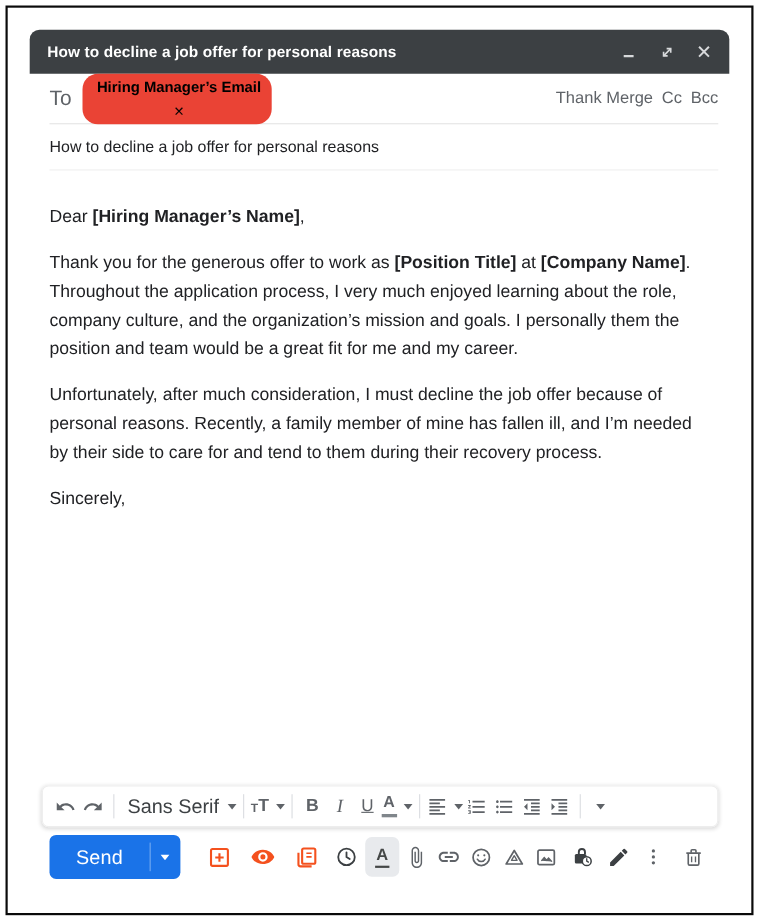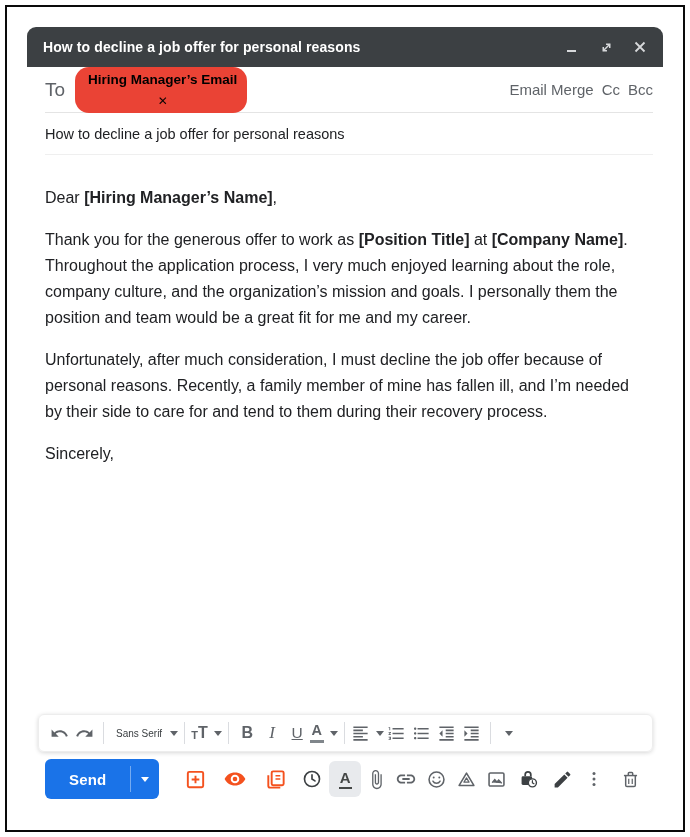--- a/index.html
+++ b/index.html
@@ -29,34 +29,34 @@
   
   .email-body{flex:1 1 auto;overflow:hidden;padding:30px 24px 0 18px;font-size:16px;line-height:26px;color:var(--text);}
   .email-body p{margin:0 0 16px 0;}
   .email-body b{font-weight:bold;}
   
   .fmt-bar{flex:0 0 38px;margin:4px 10px 2px 11px;border:1px solid #ededed;border-radius:6px;box-shadow:0 1px 4px rgba(0,0,0,.16);display:flex;align-items:center;padding:0 8px;color:var(--gray);}
   .tb{display:flex;align-items:center;justify-content:center;height:28px;min-width:25px;border-radius:4px;cursor:pointer;}
   .tb svg{display:block;}
   .tb-div{width:1px;height:22px;background:#dadce0;margin:0 6px;}
   .caret{width:0;height:0;border-left:4px solid transparent;border-right:4px solid transparent;border-top:5px solid #5f6368;display:inline-block;margin-left:6px;}
-  .font-label{font-size:10px;color:var(--dark);padding:0 2px 0 6px;}
+  .font-label{font-size:18px;color:var(--dark);padding:0 2px 0 6px;}
   .glyph-b{font-weight:bold;font-size:16px;color:var(--gray);}
   .glyph-i{font-family:"Liberation Serif",serif;font-style:italic;font-size:17px;color:var(--gray);}
   .glyph-u{font-size:15.5px;text-decoration:underline;color:var(--gray);}
   .color-a{display:flex;flex-direction:column;align-items:center;line-height:1;}
   .color-a .a{font-size:14.5px;font-weight:bold;color:var(--gray);}
   .color-a .bar{width:14px;height:3px;background:#80868b;margin-top:2px;}
   .size-glyphs{display:flex;align-items:flex-end;line-height:1;color:var(--gray);font-weight:bold;}
   .size-glyphs .t-sm{font-size:11px;}
   .size-glyphs .t-lg{font-size:16px;}
   
   .action-bar{flex:0 0 56px;display:flex;align-items:center;padding:0 18px 6px 18px;}
   .send{display:flex;align-items:stretch;height:40px;background:var(--accent);border-radius:6px;overflow:hidden;cursor:pointer;}
-  .send-main{display:flex;align-items:center;padding:0 24px;color:#fff;font-size:15px;font-weight:700;letter-spacing:.2px;}
+  .send-main{display:flex;align-items:center;padding:0 24px;color:#fff;font-size:18px;font-weight:400;letter-spacing:.2px;}
   .send-sep{width:1px;background:rgba(255,255,255,.4);margin:7px 0;}
   .send-caret{width:28px;display:flex;align-items:center;justify-content:center;}
   .send-caret .caret{border-top-color:#fff;margin:0;}
   .ab{display:flex;align-items:center;justify-content:center;width:34px;height:36px;cursor:pointer;border-radius:4px;}
   .ab.orange{color:var(--orange);width:40px;}
   .ab.dark{color:var(--dark);}
   .ab.gray{color:var(--gray);width:30px;}
   .ab.active{background:#e8eaed;width:32px;border-radius:6px;}
   .fmt-toggle{display:flex;flex-direction:column;align-items:center;line-height:1;}
   .fmt-toggle .a{font-size:15px;font-weight:bold;color:#444746;}
@@ -92,21 +92,21 @@
       </span>
     </div>
 
     <div class="row to-row">
       <span class="to-label">To</span>
       <span class="chip">
         <span>Hiring Manager’s Email</span>
         <span class="x">✕</span>
       </span>
       <span class="right-links">
-        <span>Email Merge</span>
+        <span>Thank Merge</span>
         <span>Cc</span>
         <span>Bcc</span>
       </span>
     </div>
 
     <div class="row subject-row">
       <span class="subject-text">How to decline a job offer for personal reasons</span>
     </div>
 
     <div class="email-body">

